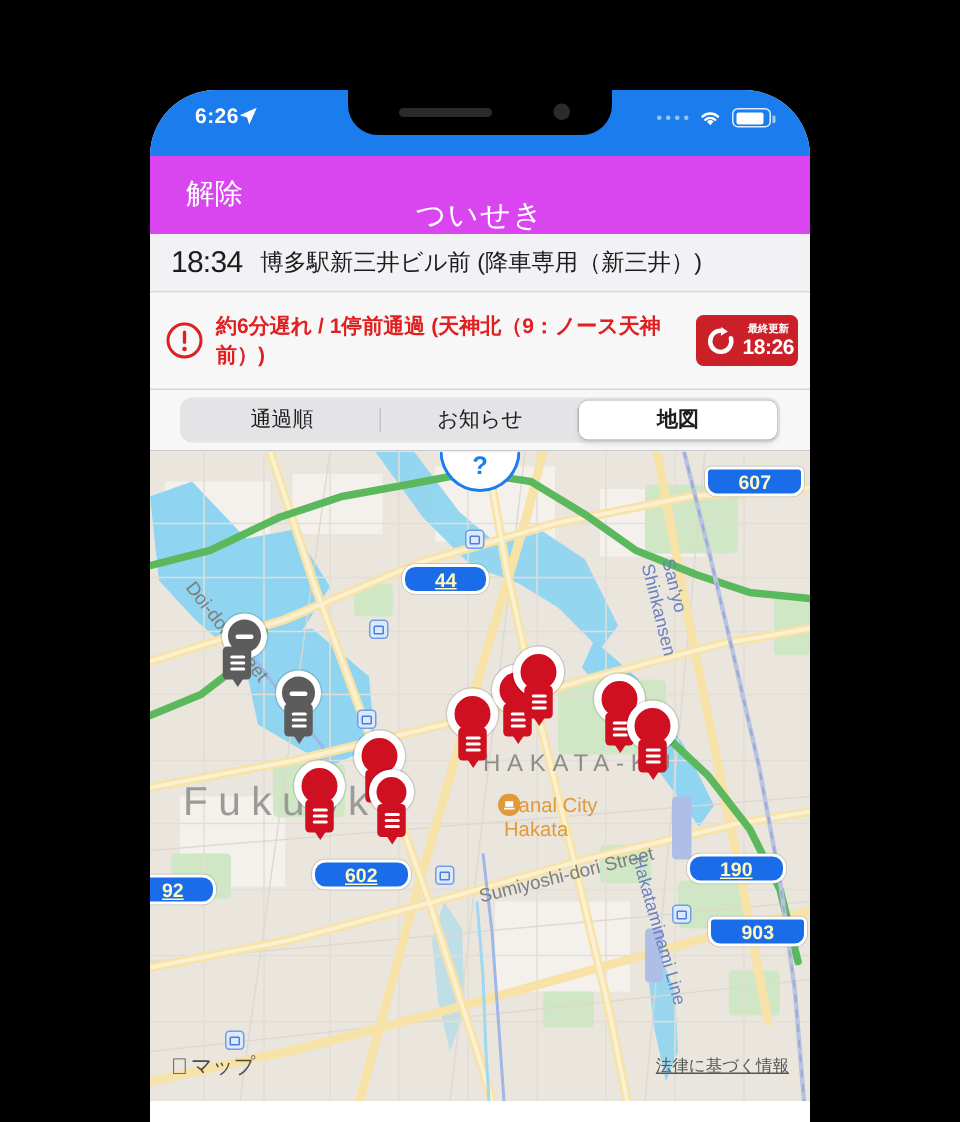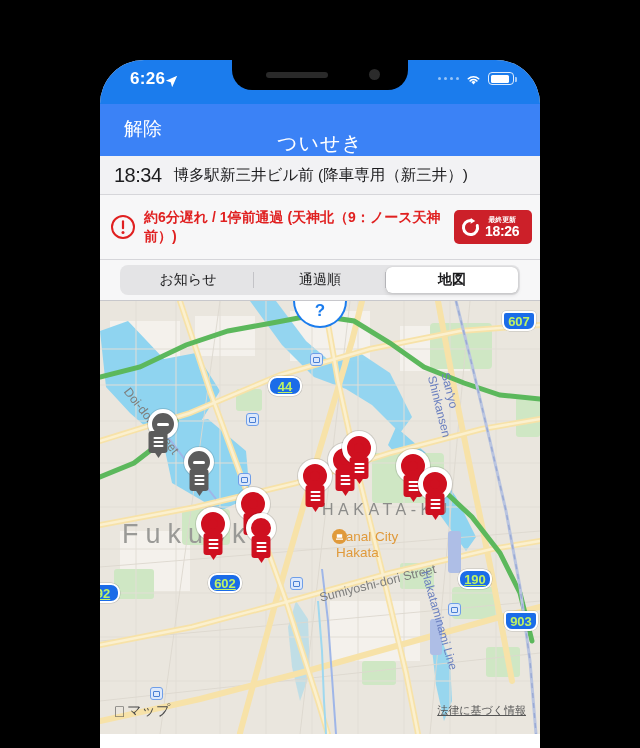--- a/index.html
+++ b/index.html
@@ -5,21 +5,21 @@
   html,body{margin:0;padding:0;background:#000;}
   body{width:640px;height:748px;overflow:hidden;
        font-family:"Liberation Sans","DejaVu Sans",sans-serif;}
 
   
   #phone{position:absolute;left:100px;top:60px;width:440px;height:688px;
          background:#fff;border-radius:44px 44px 0 0;overflow:hidden;}
 
   
   #statusbar{position:relative;height:44px;background:#1b7ced;color:#fff;}
-  #sb-time{position:absolute;left:30px;top:9px;font-size:17px;font-weight:600;
+  #sb-time{position:absolute;left:30px;top:9px;font-size:14px;font-weight:600;
            letter-spacing:.3px;display:flex;align-items:center;gap:0;}
   .loc-arrow{display:inline-block;width:13px;height:13px;}
   #sb-right{position:absolute;right:26px;top:12px;display:flex;align-items:center;gap:6px;}
   .sig-dots{display:flex;gap:2.5px;align-items:flex-end;opacity:.55;}
   .sig-dots i{display:block;width:3.5px;height:3.5px;border-radius:50%;background:#fff;}
   .wifi{width:17px;height:13px;}
   .batt{width:26px;height:13px;border:1.4px solid rgba(255,255,255,.85);border-radius:4px;
         position:relative;box-sizing:border-box;padding:1.5px;}
   .batt i{display:block;height:100%;width:88%;background:#fff;border-radius:1.5px;}
   .batt:after{content:"";position:absolute;right:-3.5px;top:4px;width:2px;height:5px;
@@ -27,38 +27,38 @@
 
   
   #notch{position:absolute;left:50%;transform:translateX(-50%);top:0;
          width:176px;height:30px;background:#000;border-radius:0 0 20px 20px;z-index:40;}
   #notch .speaker{position:absolute;left:34px;top:12px;width:62px;height:6px;
                   background:#2a2a2a;border-radius:3px;}
   #notch .cam{position:absolute;right:28px;top:9px;width:11px;height:11px;
               border-radius:50%;background:#2b2b2b;}
 
   
-  #navbar{height:52px;background:#3b82f6;position:relative;}
+  #navbar{height:52px;background:#d946ef;position:relative;}
   #nav-back{position:absolute;left:24px;top:12px;font-size:19px;color:#fff;}
   #nav-title{position:absolute;left:0;right:0;top:26px;text-align:center;
              font-size:20px;color:#fff;font-weight:500;letter-spacing:1px;}
 
   
   #dest-row{height:38px;background:#f2f2f4;border-bottom:1px solid #d6d6da;
             display:flex;align-items:center;padding:0 6px;gap:12px;}
   #dest-time{font-size:20px;font-weight:400;color:#1c1c1e;letter-spacing:-.5px;
              padding-left:8px;}
   #dest-name{font-size:15.5px;color:#1c1c1e;white-space:nowrap;}
 
   
   #alert-row{min-height:54px;background:#f7f7f8;border-bottom:1px solid #d6d6da;
              display:flex;align-items:center;padding:5px 8px 5px 10px;gap:8px;}
   .warn-icon{flex:0 0 auto;width:26px;height:26px;}
   #alert-text{flex:1;font-size:14px;line-height:1.35;color:#e02020;font-weight:700;}
-  #refresh-btn{flex:0 0 auto;width:78px;height:34px;background:#cc2029;border-radius:5px;
+  #refresh-btn{flex:0 0 auto;width:68px;height:34px;background:#cc2029;border-radius:5px;
                display:flex;align-items:center;gap:4px;padding:0 6px;box-sizing:border-box;}
   .refresh-ico{width:21px;height:21px;flex:0 0 auto;}
   #refresh-btn .rtxt{display:flex;flex-direction:column;align-items:center;color:#fff;line-height:1;}
   #refresh-btn .rlbl{font-size:7px;font-weight:700;letter-spacing:-.2px;}
   #refresh-btn .rtime{font-size:14px;font-weight:700;letter-spacing:-.3px;margin-top:1px;}
 
   
   #seg-wrap{height:40px;background:#f7f7f8;display:flex;align-items:center;
             justify-content:center;border-bottom:1px solid #c8c8cc;}
   #segment{width:400px;height:30px;background:#e4e4e6;border-radius:8px;
@@ -103,23 +103,23 @@
   
   .mlabel{position:absolute;pointer-events:none;z-index:15;}
   .lbl-city{font-size:27px;color:#9a9a97;letter-spacing:7px;font-weight:400;}
   .lbl-ward{font-size:16px;color:#8c8c8a;letter-spacing:4.5px;font-weight:400;}
   .lbl-poi{font-size:13.5px;color:#e09a3b;line-height:1.15;font-weight:500;}
   .lbl-street{font-size:12.5px;color:#7e7e7c;font-weight:500;}
   .lbl-rail{font-size:12px;color:#6a7fbf;font-weight:500;}
 
   
   .shield{position:absolute;z-index:16;height:20px;min-width:34px;background:#1b6ce8;
-          border:2px solid #fff;border-radius:5px;color:#bef264;font-size:13px;font-weight:700;
+          border:2px solid #fff;border-radius:5px;color:#fef9c3;font-size:13px;font-weight:700;
           display:flex;align-items:center;justify-content:center;box-sizing:border-box;
-          padding:0 4px;box-shadow:0 0 0 .5px rgba(0,0,0,.18);}
+          padding:0 20px;box-shadow:0 0 0 .5px rgba(0,0,0,.18);}
   .shield.hex{border-radius:9px;text-decoration:underline;}
   .shield.pent{border-radius:4px 4px 8px 8px;}
 
   
   .tbox{position:absolute;width:13px;height:13px;border:1.4px solid #6f9ee8;border-radius:3px;
         background:#dce8fb;z-index:14;box-sizing:border-box;
         display:flex;align-items:center;justify-content:center;}
   .tbox i{width:7px;height:6px;border:1.2px solid #4a7fd4;border-radius:1px;box-sizing:border-box;}
 
   
@@ -195,22 +195,22 @@
       </span>
       <span class="rtxt">
         <span class="rlbl">最終更新</span>
         <span class="rtime">18:26</span>
       </span>
     </div>
   </div>
 
   <div id="seg-wrap">
     <div id="segment">
+      <div class="seg">通過順</div>
       <div class="seg">お知らせ</div>
-      <div class="seg">通過順</div>
       <div class="seg active">地図</div>
     </div>
   </div>
 
   <div id="map">
 
     <svg class="basemap" viewBox="0 0 440 433" preserveAspectRatio="none">
       <rect width="440" height="433" fill="#f2efe9"></rect>
 
       <g fill="#eae6de">

